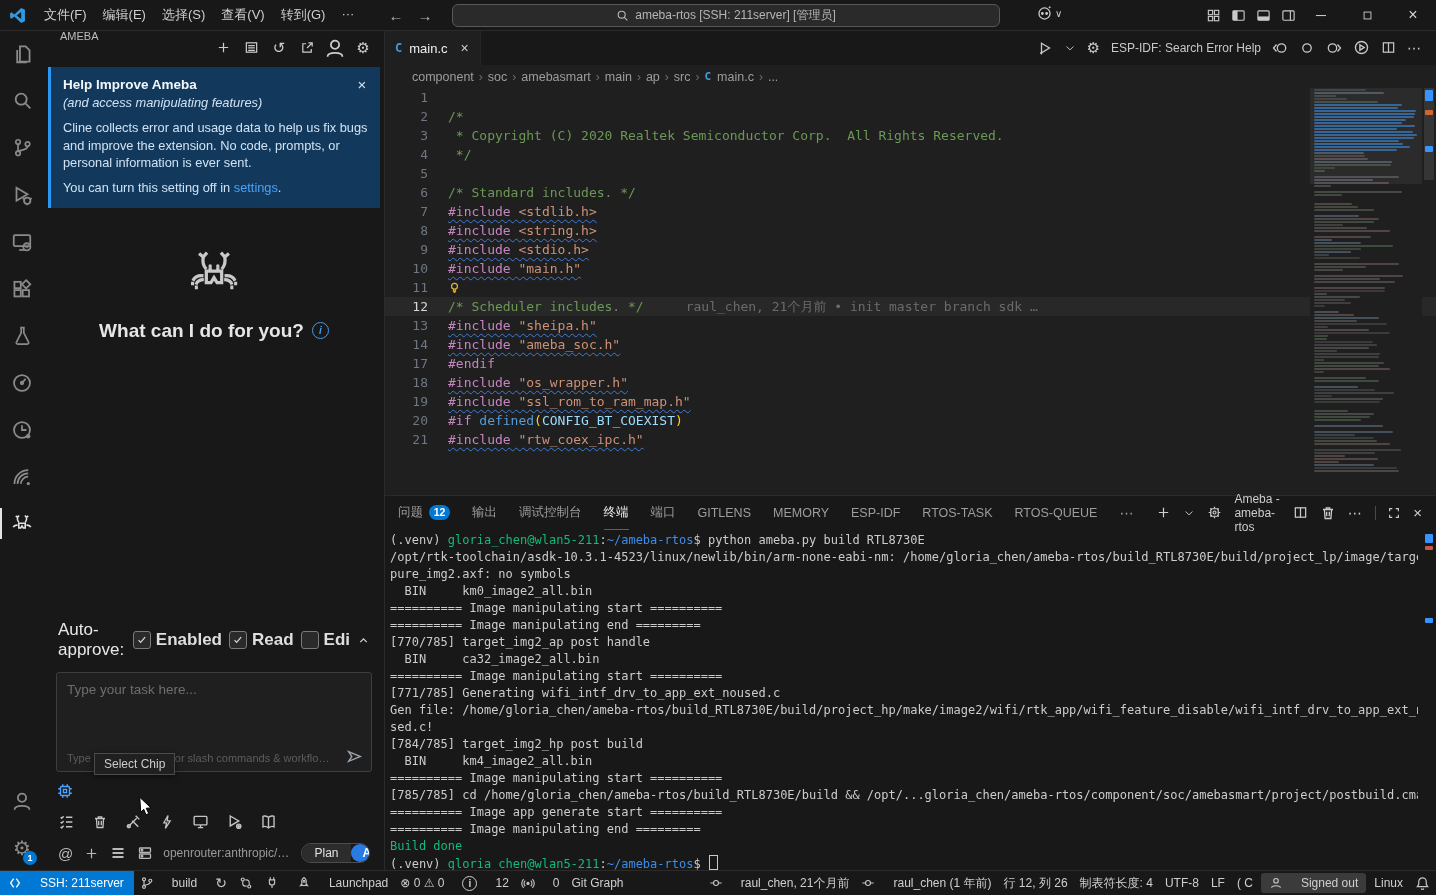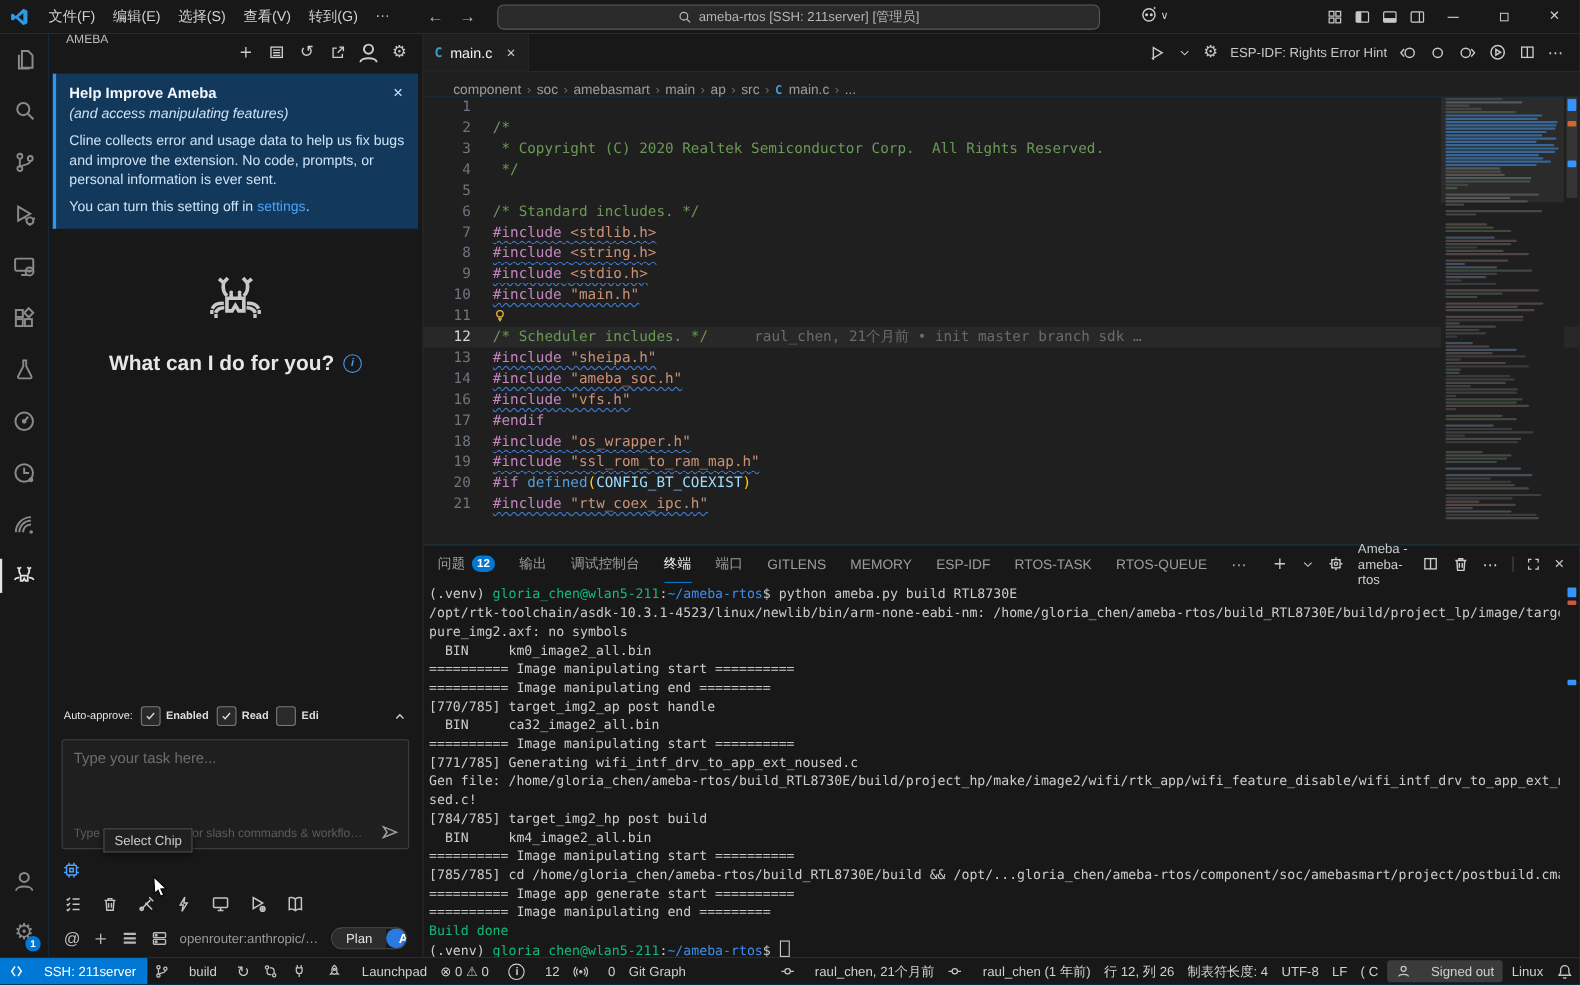--- a/index.html
+++ b/index.html
@@ -1,16 +1,16 @@
 <!DOCTYPE html>
 <html><head>
 <meta charset="utf-8">
 <style>
   html,body{margin:0;padding:0;background:#0b0b0b;}
-  .window{position:relative;width:1436px;height:895px;background:#0369a1;color:#ccc;
+  .window{position:relative;width:1436px;height:895px;background:#a21caf;color:#ccc;
           font-family:"Liberation Sans",sans-serif;font-size:13px;overflow:hidden;user-select:none;}
   svg{display:block}
   .ic{display:inline-flex;align-items:center;justify-content:center;color:inherit;flex:none}
 
   
   .titlebar{position:absolute;top:0;left:0;right:0;height:30px;background:#181818;
             border-bottom:1px solid #2b2b2b;display:flex;align-items:center;z-index:30}
   .vslogo{width:17px;height:17px;margin:0 10px 0 9px}
   .menu{padding:3px 8px;border-radius:4px;color:#cfcfcf;font-size:13px;white-space:nowrap}
   .navarrows{display:flex;gap:14px;margin-left:26px;color:#b6b6b6;font-size:15px}
@@ -45,21 +45,21 @@
   .banner-sub{font-style:italic;color:#cfe2f5;margin-bottom:8px}
   .banner-close{position:absolute;right:8px;top:8px;color:#cfe2f5;font-size:15px;width:20px;height:20px;
                 display:flex;align-items:center;justify-content:center}
   .banner-foot{margin-top:8px}
   .link{color:#4aa2f5}
   .hero{margin-top:42px;text-align:center;color:#c8c8c8}
   .hero-title{margin-top:24px;font-size:19px;font-weight:bold;color:#e6e6e6;display:flex;align-items:center;justify-content:center;gap:8px}
   .info-circ{width:15px;height:15px;border:1.4px solid #3f9cf0;border-radius:50%;color:#3f9cf0;
              font-size:10px;font-weight:bold;display:inline-flex;align-items:center;justify-content:center;font-style:italic}
   .sb-bottom{position:absolute;left:0;right:0;bottom:0;padding:8px 12px 6px 12px}
-  .approw{display:flex;align-items:center;gap:7px;color:#dedede;font-size:10px;padding:4px 2px 12px 2px}
+  .approw{display:flex;align-items:center;gap:7px;color:#dedede;font-size:17px;padding:4px 2px 12px 2px}
   .chk{width:16px;height:16px;border:1px solid #7a7a7a;border-radius:3px;background:#2a2a2a;
        display:inline-flex;align-items:center;justify-content:center;color:#d9d9d9}
   .caret{margin-left:auto;color:#cfcfcf}
   .taskbox{height:80px;background:#1f1f1f;border:1px solid #3e3e3e;border-radius:3px;position:relative;padding:9px 10px}
   .taskph{color:#6e6e6e;font-size:13.5px}
   .taskhint{position:absolute;left:10px;bottom:7px;right:34px;color:#5d5d5d;font-size:11px;
             white-space:nowrap;overflow:hidden;text-overflow:ellipsis}
   .sendbtn{position:absolute;right:8px;bottom:6px;color:#9aa3ab}
   .tooltip{position:absolute;left:50px;bottom:96px;background:#202020;border:1px solid #4b4b4b;color:#cccccc;
            font-size:12px;padding:3px 9px;z-index:6;box-shadow:0 2px 6px rgba(0,0,0,.5)}
@@ -76,21 +76,21 @@
   .pill .seg.on{background:#2a7ae4;color:#fff;font-weight:bold;border-radius:10px}
 
   
   .tabbar{position:absolute;left:384px;top:30px;right:0;height:35px;background:#181818;display:flex;align-items:stretch;z-index:5}
   .tab{display:flex;align-items:center;gap:7px;background:#1f1f1f;color:#f0f0f0;padding:0 11px;font-size:13px;
        border-right:1px solid #252525;border-top:1px solid #1f1f1f}
   .tab .cico{color:#3c9fd6;font-weight:bold;font-family:"DejaVu Sans Mono",monospace;font-size:12px}
   .tabclose{margin-left:6px;color:#cccccc;font-size:14px}
   .tab-actions{margin-left:auto;display:flex;align-items:center;gap:11px;padding-right:14px;color:#c8c8c8;font-size:12px}
   .breadcrumbs{position:absolute;left:384px;top:65px;right:0;height:23px;background:#1f1f1f;display:flex;
-               align-items:flex-end;gap:5px;padding-left:28px;color:#9d9d9d;font-size:12.5px;z-index:5}
+               align-items:center;gap:5px;padding-left:28px;color:#9d9d9d;font-size:12.5px;z-index:5}
   .crumb-sep{color:#6d6d6d;font-size:12px}
   .code{position:absolute;left:384px;top:88px;right:0;height:407px;background:#1f1f1f;
         font-family:"DejaVu Sans Mono",monospace;font-size:13px;line-height:19px;z-index:4;overflow:hidden}
   .cl{display:flex;height:19px;white-space:pre;position:relative}
   .cl.cur{background:rgba(255,255,255,0.045)}
   .gut{width:44px;text-align:right;color:#6e7681;flex:none;padding-right:20px}
   .cl.cur .gut{color:#d7d7d7}
   .ct{flex:1;color:#d4d4d4}
   .cmt{color:#6a9955}.pp{color:#c586c0}.str{color:#ce9178}.kw{color:#569cd6}.id{color:#9cdcfe}
   .pn{color:#ffd70b}.op{color:#d4d4d4}
@@ -538,21 +538,21 @@
           </svg>
         </span>
         <span class="ic">
           <svg width="12" height="12" viewBox="0 0 16 16" fill="none" stroke="currentColor" stroke-width="1.3">
             <path d="M3.5 6l4.5 4.5L12.5 6"></path>
           </svg>
         </span>
         <span class="ic">
           <span style="font-size:15px;line-height:1">⚙</span>
         </span>
-        <span>ESP-IDF: Rights Error Hint</span>
+        <span>ESP-IDF: Search Error Help</span>
         <span class="ic">
           <svg width="16" height="16" viewBox="0 0 16 16" fill="none" stroke="currentColor" stroke-width="1.3">
             <circle cx="9.5" cy="8" r="4.2"></circle>
             <path d="M4.5 4.5 1.5 8l3 3.5"></path>
           </svg>
         </span>
         <span class="ic">
           <svg width="16" height="16" viewBox="0 0 16 16" fill="none" stroke="currentColor" stroke-width="1.3">
             <circle cx="8" cy="8" r="4.2"></circle>
           </svg>
@@ -612,21 +612,20 @@
         <div class="cl"><span class="gut">8</span><span class="ct"><span class="pp u">#include</span><span class="u"> </span><span class="str u">&lt;string.h&gt;</span></span></div>
         <div class="cl"><span class="gut">9</span><span class="ct"><span class="pp u">#include</span><span class="u"> </span><span class="str u">&lt;stdio.h&gt;</span></span></div>
         <div class="cl"><span class="gut">10</span><span class="ct"><span class="pp u">#include</span><span class="u"> </span><span class="str u">"main.h"</span></span></div>
         <div class="cl"><span class="gut">11</span><span class="ct"><span class="bulb"><svg width="13" height="13" viewBox="0 0 16 16" fill="none" stroke="#e2b43d" stroke-width="1.5">
                 <circle cx="8" cy="6.5" r="3.6"></circle>
                 <path d="M6.8 10.5v2h2.4v-2 M7 14h2"></path>
               </svg></span></span></div>
         <div class="cl cur"><span class="gut">12</span><span class="ct"><span class="cmt">/* Scheduler includes. */</span><span class="blame">raul_chen, 21个月前 • init master branch sdk …</span></span></div>
         <div class="cl"><span class="gut">13</span><span class="ct"><span class="pp u">#include</span><span class="u"> </span><span class="str u">"sheipa.h"</span></span></div>
         <div class="cl"><span class="gut">14</span><span class="ct"><span class="pp u">#include</span><span class="u"> </span><span class="str u">"ameba_soc.h"</span></span></div>
-        <div class="cl"><span class="gut">16</span><span class="ct"><span class="pp u">#include</span><span class="u"> </span><span class="str u">"vfs.h"</span></span></div>
         <div class="cl"><span class="gut">17</span><span class="ct"><span class="pp">#endif</span></span></div>
         <div class="cl"><span class="gut">18</span><span class="ct"><span class="pp u">#include</span><span class="u"> </span><span class="str u">"os_wrapper.h"</span></span></div>
         <div class="cl"><span class="gut">19</span><span class="ct"><span class="pp u">#include</span><span class="u"> </span><span class="str u">"ssl_rom_to_ram_map.h"</span></span></div>
         <div class="cl"><span class="gut">20</span><span class="ct"><span class="pp">#if </span><span class="kw">defined</span><span class="pn">(</span><span class="id">CONFIG_BT_COEXIST</span><span class="pn">)</span></span></div>
         <div class="cl"><span class="gut">21</span><span class="ct"><span class="pp u">#include</span><span class="u"> </span><span class="str u">"rtw_coex_ipc.h"</span></span></div>
       </div>
     <div class="minimap">
       <div id="mmbars">
           <div class="mmrow" style="width: 51.5855px; background: rgb(58, 58, 58);"></div>
           <div class="mmrow" style="width: 70.2465px; background: rgb(68, 80, 92);"></div>

